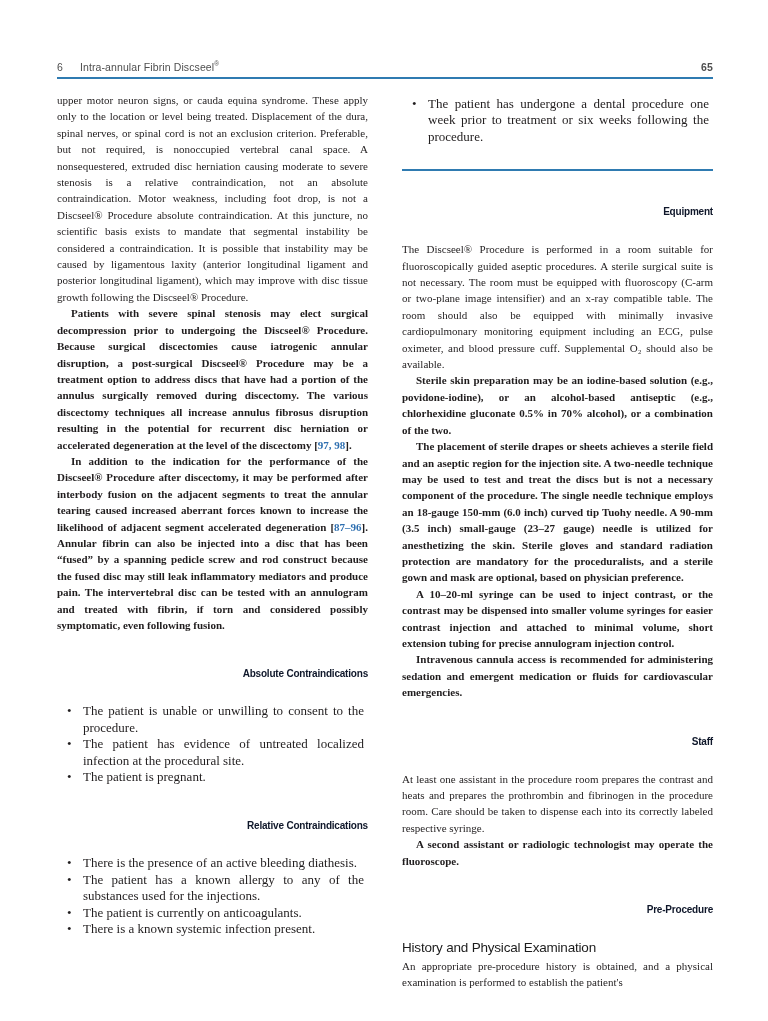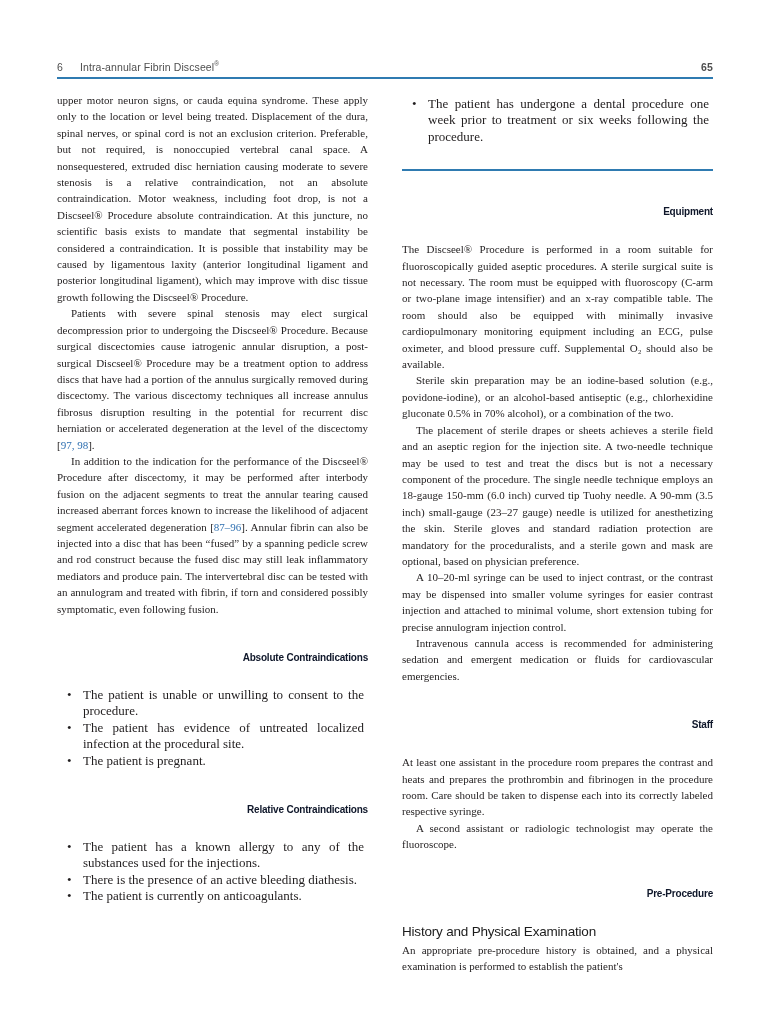--- a/index.html
+++ b/index.html
@@ -24,21 +24,21 @@
   }
   .columns {
     position:absolute; top:92px; left:57px;
     display:flex; gap:34px;
   }
   .col { width:311px; }
   p.body {
     margin:0; font-size:11px; line-height:16.4px;
     text-align:justify; color:#201d1e;
   }
-  p.indent { text-indent:14px; }
+  p.indent { text-indent:14px;font-weight:bold; }
   h2.sec {
     font-family:"Liberation Sans", sans-serif; font-weight:bold;
     font-size:10px; line-height:19px; letter-spacing:-0.2px;
     color:#0f172a; margin:31px 0 20px 0;text-align:right;
   }
   h3.subsec {
     font-family:"Liberation Sans", sans-serif; font-weight:normal;
     font-size:13.5px; line-height:17px; letter-spacing:-0.2px;
     color:#1c1c1c; margin:0 0 2px 0;
   }
@@ -74,23 +74,24 @@
 
     <h2 class="sec">Absolute Contraindications</h2>
     <ul class="bullets">
       <li>The patient is unable or unwilling to consent to the procedure.</li>
       <li>The patient has evidence of untreated localized infection at the procedural site.</li>
       <li>The patient is pregnant.</li>
     </ul>
 
     <h2 class="sec mt-sec">Relative Contraindications</h2>
     <ul class="bullets">
+      <li>There is the presence of an active bleeding diathesis.</li>
       <li>The patient has a known allergy to any of the substances used for the injections.</li>
-      <li>There is the presence of an active bleeding diathesis.</li>
       <li>The patient is currently on anticoagulants.</li>
+      <li>There is a known systemic infection present.</li>
     </ul>
   </div>
 
   <div class="col">
     <ul class="bullets">
       <li>The patient has undergone a dental procedure one week prior to treatment or six weeks following the procedure.</li>
     </ul>
 
     <div class="divider"></div>
     <h2 class="sec h2-tight">Equipment</h2>

